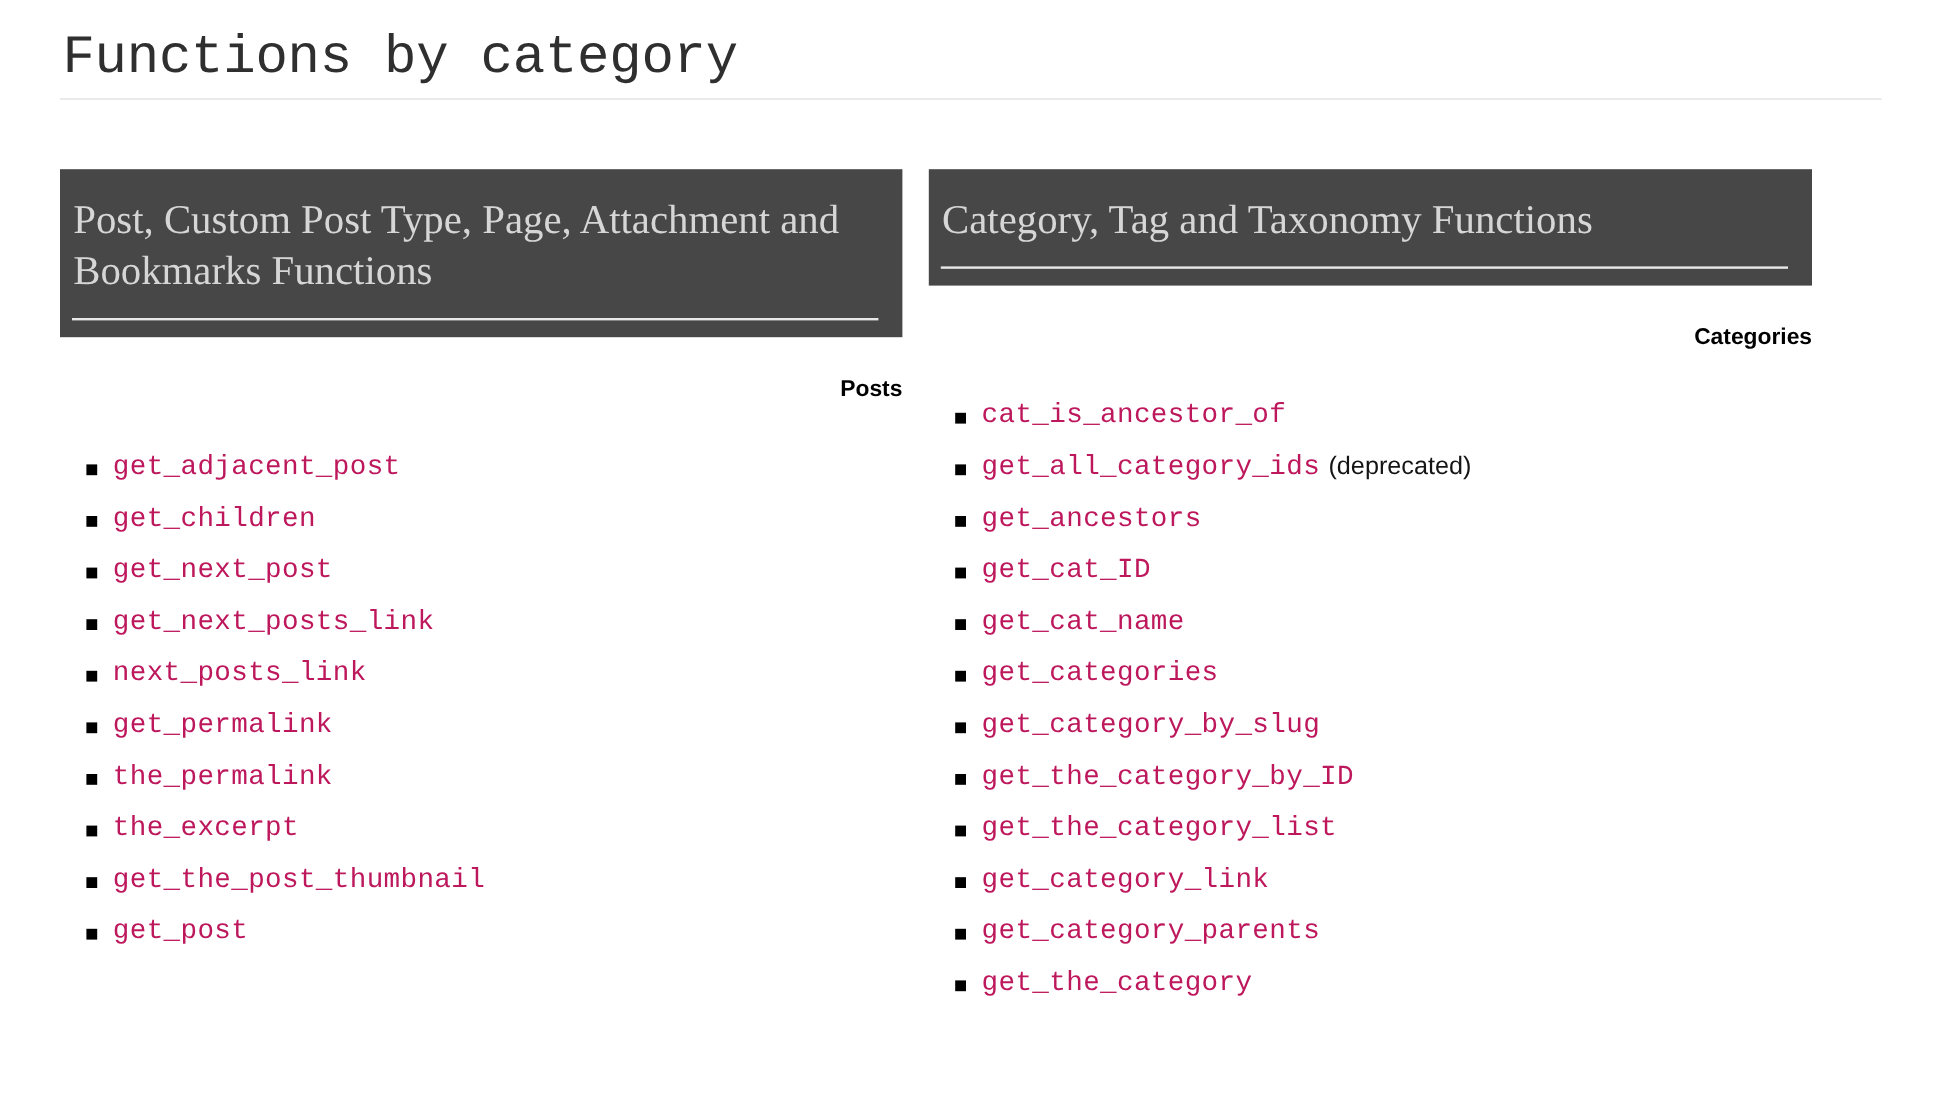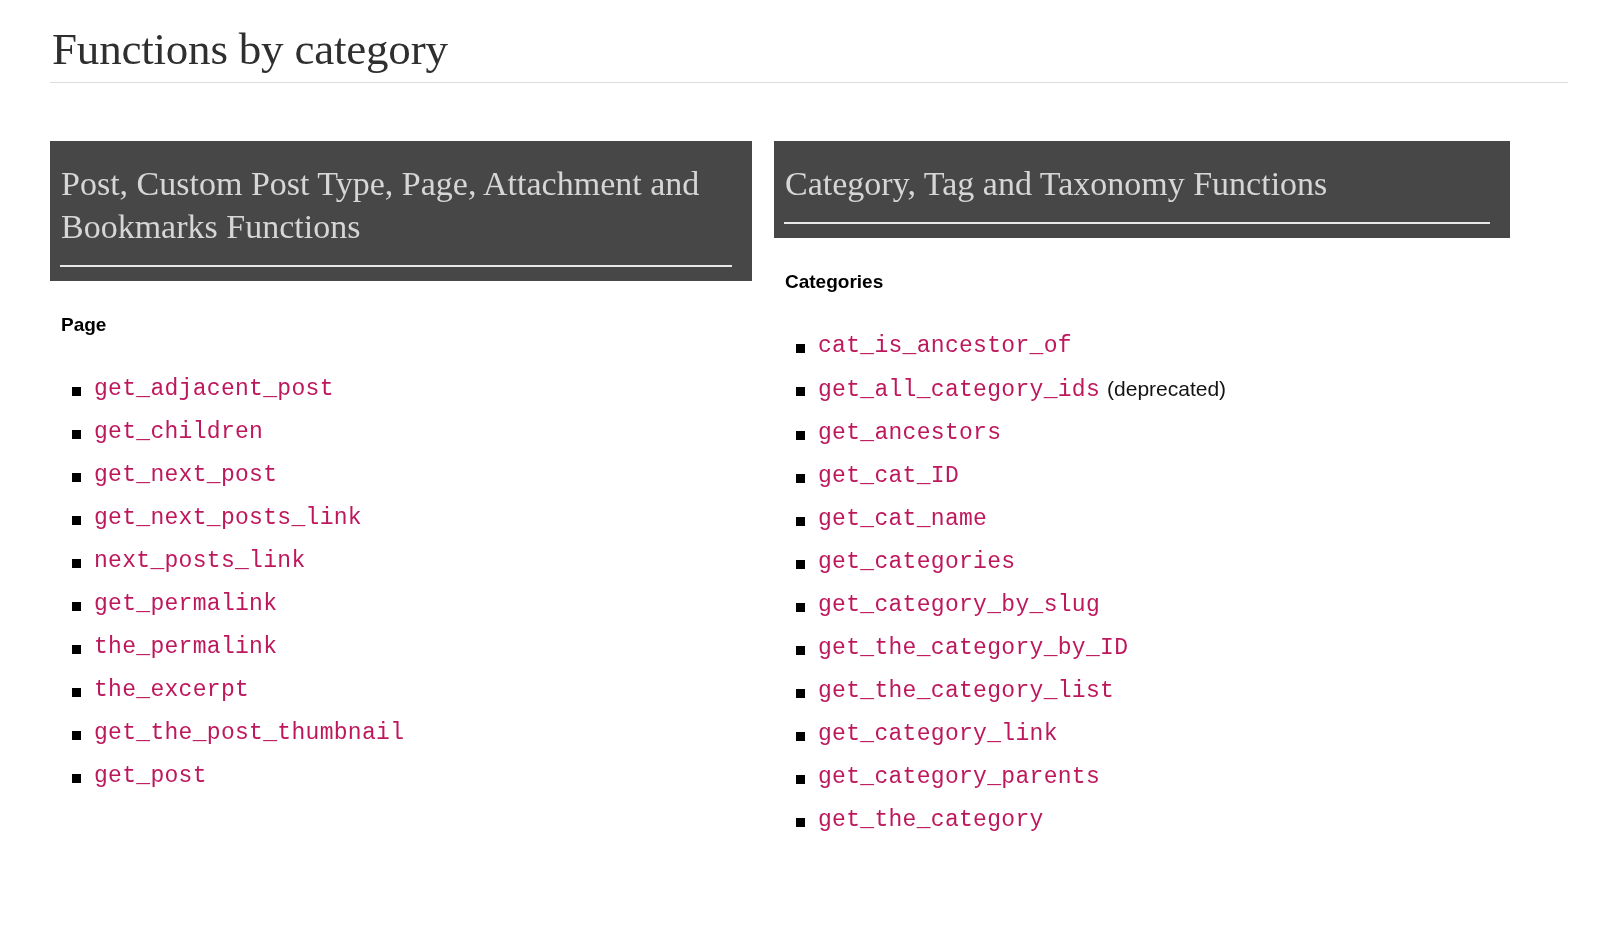--- a/index.html
+++ b/index.html
@@ -14,21 +14,21 @@
   body {
     font-family: "Liberation Sans", sans-serif;
     -webkit-font-smoothing: antialiased;
   }
 
   
   .page-header {
     padding: 24px 50px 0 50px;
   }
   .page-title {
-    font-family: Liberation Serif, serif;
+    font-family: Liberation Mono, monospace;
     font-size: 45px;
     line-height: 1.12;
     font-weight: 400;
     color: #2f2f2f;
     margin: 0;
     padding: 0 0 8px 2px;
     letter-spacing: -0.2px;
   }
   .title-rule {
     height: 1px;
@@ -72,20 +72,21 @@
   }
 
   
   .sub-heading {
     font-family: "Liberation Sans", sans-serif;
     font-size: 19px;
     font-weight: 700;
     color: #000000;
     margin: 0;
     padding: 33px 0 0 11px;
+    text-align: right;
   }
 
   
   .func-list {
     list-style: none;
     margin: 0;
     padding: 42px 0 0 0;
   }
   .func-item {
     position: relative;
@@ -126,21 +127,21 @@
   <div class="title-rule"></div>
 </div>
 
 <div class="columns">
 
   <div class="column column--left">
     <div class="section-head">
       <h2 class="section-head__title">Post, Custom Post Type, Page, Attachment and Bookmarks Functions</h2>
       <div class="section-head__rule"></div>
     </div>
-    <h3 class="sub-heading">Page</h3>
+    <h3 class="sub-heading">Posts</h3>
     <ul class="func-list">
         <li class="func-item"><a class="func-link">get_adjacent_post</a></li>
         <li class="func-item"><a class="func-link">get_children</a></li>
         <li class="func-item"><a class="func-link">get_next_post</a></li>
         <li class="func-item"><a class="func-link">get_next_posts_link</a></li>
         <li class="func-item"><a class="func-link">next_posts_link</a></li>
         <li class="func-item"><a class="func-link">get_permalink</a></li>
         <li class="func-item"><a class="func-link">the_permalink</a></li>
         <li class="func-item"><a class="func-link">the_excerpt</a></li>
         <li class="func-item"><a class="func-link">get_the_post_thumbnail</a></li>

